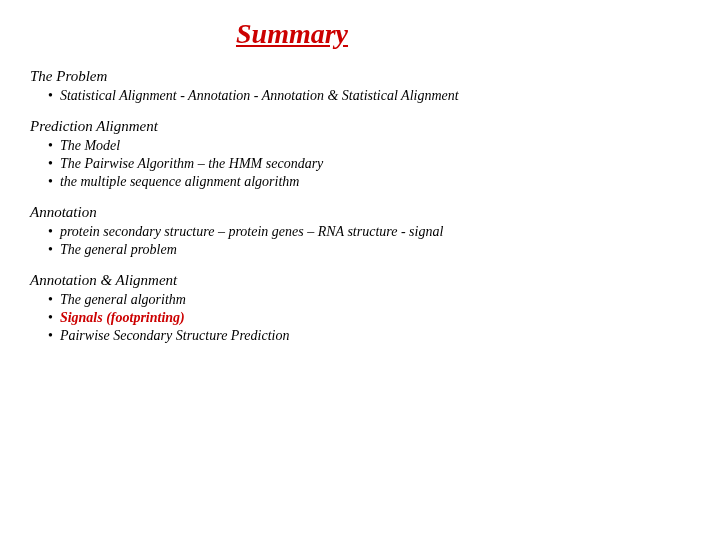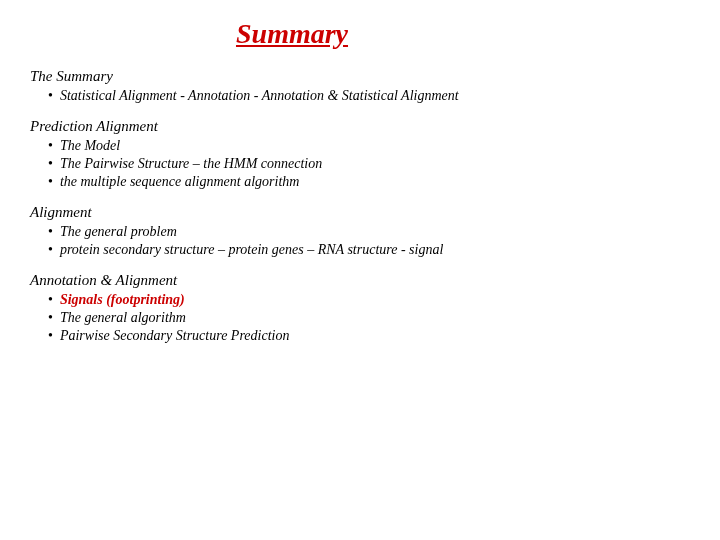--- a/index.html
+++ b/index.html
@@ -71,63 +71,63 @@
       font-style: italic;
     }
   </style>
 </head>
 <body>
 
 <div class="page">
   <div class="title">Summary</div>
 
   <div class="section">
-    <div class="section-heading">The Summary</div>
+    <div class="section-heading">The Problem</div>
     <ul class="bullet-list">
       <li>
         <span>Statistical Alignment -  Annotation -  Annotation &amp; Statistical Alignment</span>
       </li>
     </ul>
   </div>
 
   <div class="section">
     <div class="section-heading">Prediction Alignment</div>
     <ul class="bullet-list">
       <li>
         <span>The Model</span>
       </li>
       <li>
-        <span>The Pairwise Structure – the HMM connection</span>
+        <span>The Pairwise Algorithm – the HMM secondary</span>
       </li>
       <li>
         <span>the multiple sequence alignment algorithm</span>
       </li>
     </ul>
   </div>
 
   <div class="section">
-    <div class="section-heading">Alignment</div>
+    <div class="section-heading">Annotation</div>
     <ul class="bullet-list">
       <li>
-        <span>The general problem</span>
+        <span>protein secondary structure – protein genes – RNA structure - signal</span>
       </li>
       <li>
-        <span>protein secondary structure – protein genes – RNA structure - signal</span>
+        <span>The general problem</span>
       </li>
     </ul>
   </div>
 
   <div class="section">
     <div class="section-heading">Annotation &amp; Alignment</div>
     <ul class="bullet-list">
       <li>
-        <span class="highlight-red">Signals (footprinting)</span>
+        <span>The general algorithm</span>
       </li>
       <li>
-        <span>The general algorithm</span>
+        <span class="highlight-red">Signals (footprinting)</span>
       </li>
       <li>
         <span>Pairwise Secondary Structure Prediction</span>
       </li>
     </ul>
   </div>
 
 </div>
 
 </body></html>

